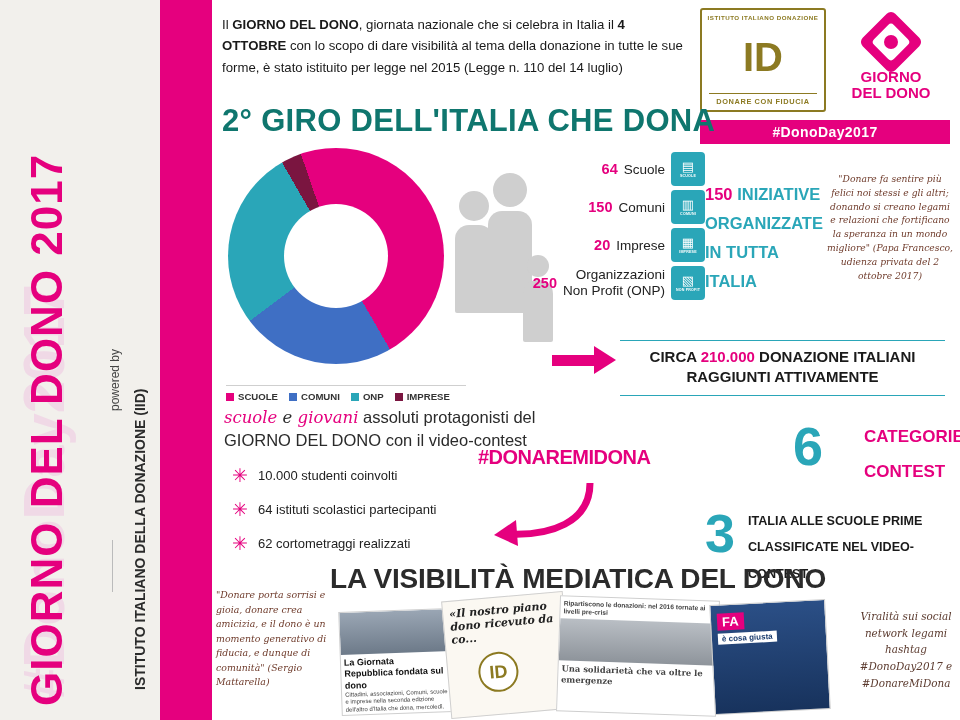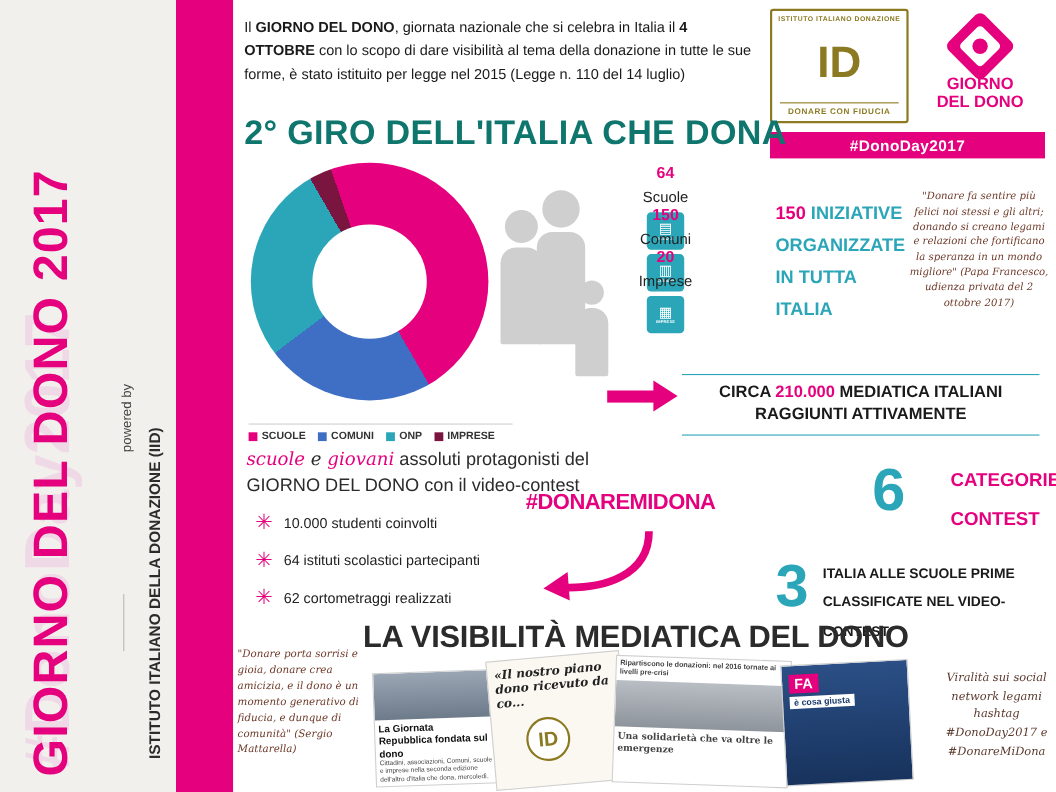--- a/index.html
+++ b/index.html
@@ -119,22 +119,22 @@
 
   
   .people { position: absolute; left: 455px; top: 155px; width: 110px; height: 195px; }
   .p-fig { position: absolute; background: #cfcfcf; }
   .p-head { border-radius: 50%; }
   .p-body { border-radius: 14px 14px 2px 2px; }
 
   
   .stats { position: absolute; left: 505px; top: 150px; width: 200px; }
   .stat-row {
-    display: flex; align-items: center; 
-    gap: 6px; height: 38px; font-size: 13.5px; color: #222; flex-direction: column;
+    display: flex; align-items: center; justify-content: flex-end;
+    gap: 6px; height: 38px; font-size: 13.5px; color: #222;
   }
   .stat-row .num { color: #e5007e; font-weight: bold; font-size: 14.5px; }
   .stat-row .lbl-2l { text-align: right; line-height: 1.15; }
   .stat-icon {
     width: 34px; height: 34px; background: #2aa6b8; border-radius: 4px;
     display: flex; flex-direction: column; align-items: center; justify-content: center;
     color: #fff; gap: 1px; flex: 0 0 34px;
   }
   .stat-icon .gl { font-size: 13px; line-height: 1; }
   .stat-icon .cap { font-size: 3.6px; font-weight: bold; letter-spacing: .2px; }
@@ -331,38 +331,49 @@
         </span>
     </div>
     <div class="stat-row">
       <span class="num">20</span>
       <span>Imprese</span>
       <span class="stat-icon">
           <span class="gl">▦</span>
           <span class="cap">IMPRESE</span>
         </span>
     </div>
+    <div class="stat-row">
+      <span class="num">250</span>
+      <span class="lbl-2l">
+        <span>Organizzazioni</span><br>
+        <span>Non Profit (ONP)</span>
+      </span>
+      <span class="stat-icon">
+          <span class="gl">▧</span>
+          <span class="cap">NON PROFIT</span>
+        </span>
+    </div>
   </div>
 
   <div class="iniziative">
     <span class="n">150</span>
     <span>INIZIATIVE</span><br>
     <span>ORGANIZZATE</span><br>
     <span>IN TUTTA ITALIA</span>
   </div>
 
   <div class="quote-papa">"Donare fa sentire più felici noi stessi e gli altri; donando si creano legami e relazioni che fortificano la speranza in un mondo migliore" (Papa Francesco, udienza privata del 2 ottobre 2017)</div>
 
   <div class="arrow-pink">
     <div class="shaft"></div>
       <div class="head"></div>
   </div>
 
   <div class="cittadini">
-    <span>CIRCA </span><span class="n">210.000</span><span> MEDIATICA ITALIANI</span><br>
+    <span>CIRCA </span><span class="n">210.000</span><span> DONAZIONE ITALIANI</span><br>
     <span>RAGGIUNTI ATTIVAMENTE</span>
   </div>
 
   <div class="scuole-txt">
     <span class="it">scuole</span><span class="it2"> e </span><span class="it">giovani</span><span> assoluti protagonisti del</span><br>
     <span>GIORNO DEL DONO con il video-contest</span>
   </div>
 
   <div class="bullets">
     <div class="b-row">

